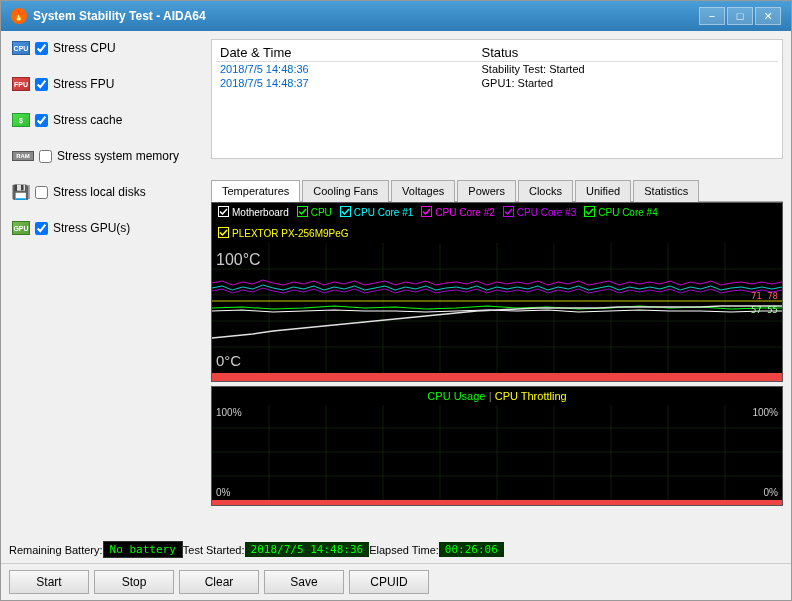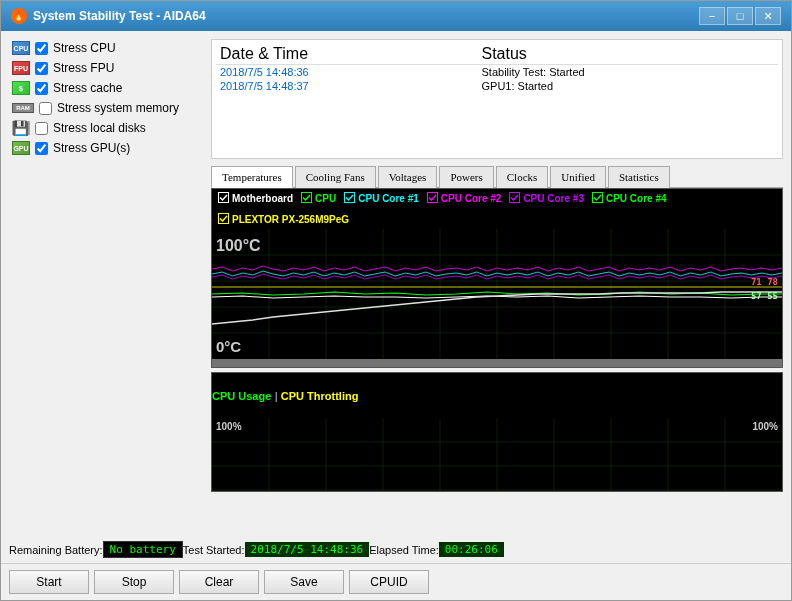--- a/index.html
+++ b/index.html
@@ -70,21 +70,21 @@
       flex-direction: row;
       flex: 1;
       overflow: hidden;
     }
     .left-panel {
       width: 210px;
       padding: 8px;
       flex-shrink: 0;
       display: flex;
       flex-direction: column;
-      gap: 2px;
+      gap: 18px;
     }
     .checkbox-item {
       display: flex;
       align-items: center;
       gap: 5px;
       padding: 2px 3px;
     }
     .checkbox-item input[type="checkbox"] {
       width: 13px;
       height: 13px;
@@ -176,35 +176,34 @@
       padding: 4px;
     }
     .log-table {
       width: 100%;
       border-collapse: collapse;
     }
     .log-table th {
       text-align: left;
       font-weight: normal;
       color: #000;
-      font-size: 16px;
+      font-size: 13px;
       border-bottom: 1px solid #ddd;
       padding: 1px 4px;
     }
     .log-table td {
       padding: 1px 4px;
       font-size: 11px;
     }
     .log-date { color: #0066cc; }
     .log-status { color: #000; }
 
     
     .tabs-container {
-      margin-top: 6px;
-      font-family: Liberation Serif, serif;
+      margin-top: 20px;
     }
     .tabs-header {
       display: flex;
       border-bottom: 1px solid #aaa;
       gap: 0;
     }
     .tab {
       padding: 4px 10px;
       cursor: pointer;
       border: 1px solid #aaa;
@@ -224,24 +223,23 @@
 
     
     .charts-area {
       flex: 1;
       display: flex;
       flex-direction: column;
       gap: 0;
     }
 
     .chart-panel {
-      background: #737373;
+      background: #ef4444;
       position: relative;
       overflow: hidden;
-      font-weight: bold;
     }
     .chart-panel-top {
       height: 180px;
       border: 1px solid #555;
     }
     .chart-panel-bottom {
       height: 120px;
       border: 1px solid #555;
       margin-top: 4px;
     }
@@ -506,21 +504,21 @@
               <polyline fill="none" stroke="#e0e0e0" stroke-width="1.5" points="0,95 20,93 40,91 60,88 80,86 100,84 120,82 140,80 160,78 180,76 200,74 220,72 240,70 260,68 280,67 300,66 320,65 340,65 360,65 380,65 400,64 420,64 440,64 460,64 480,64 500,63 520,63 540,63 560,63"></polyline>
             </svg>
             <div style="position:absolute; right: 4px; top: 35%; color:#ccc; font-size:9px; font-family:monospace; line-height:1.6;">
               <div style="color:#ff6060;">71 78</div>
               <div style="color:#aaffaa;">57 55</div>
             </div>
           </div>
         </div>
 
         <div class="chart-panel chart-panel-bottom">
-          <div style="text-align:left; padding: 16px 0; background:#000;">
+          <div style="text-align:center; padding: 2px 0; background:#000;">
             <span style="color:#00ff00; font-size:11px;">CPU Usage</span>
             <span style="color:#888; font-size:11px;"> | </span>
             <span style="color:#ffff00; font-size:11px;">CPU Throttling</span>
           </div>
           <div style="position:relative; height:95px; background:#000;">
             <span style="position:absolute; left:4px; top:2px; color:#ccc; font-size:10px;">100%</span>
             <span style="position:absolute; left:4px; bottom:2px; color:#ccc; font-size:10px;">0%</span>
             <span style="position:absolute; right:4px; top:2px; color:#ccc; font-size:10px;">100%</span>
             <span style="position:absolute; right:4px; bottom:2px; color:#ccc; font-size:10px;">0%</span>
             <svg width="100%" height="100%" viewBox="0 0 560 95" preserveAspectRatio="none">

